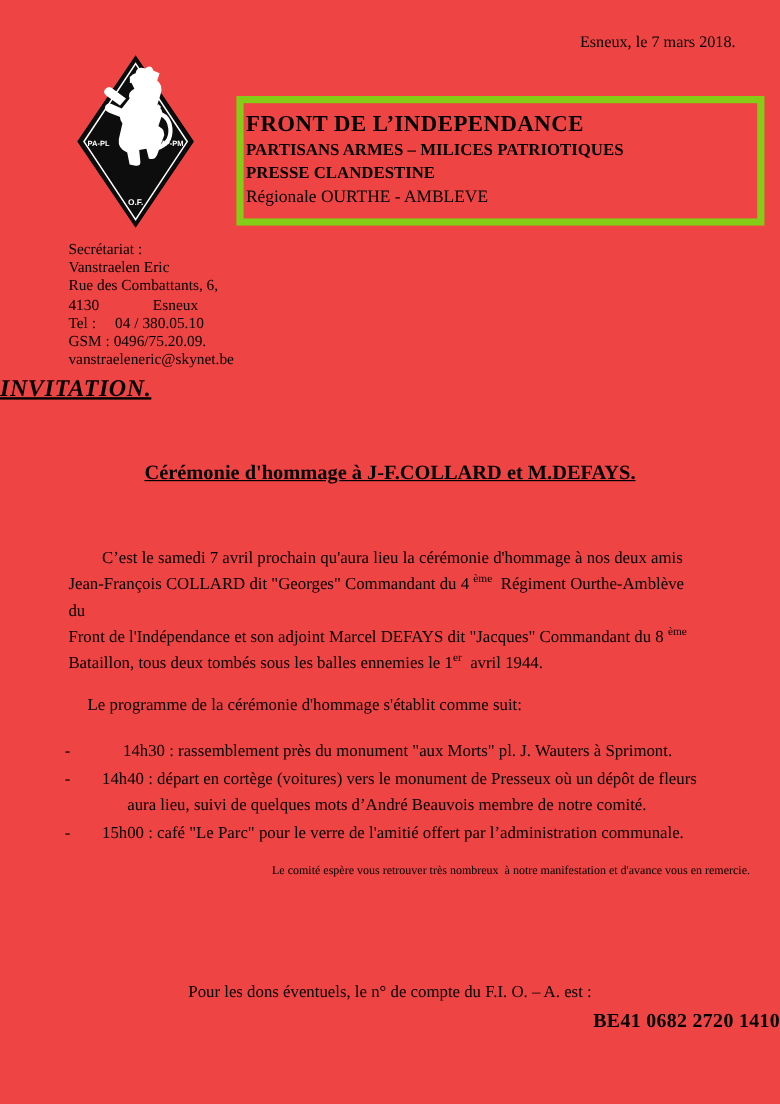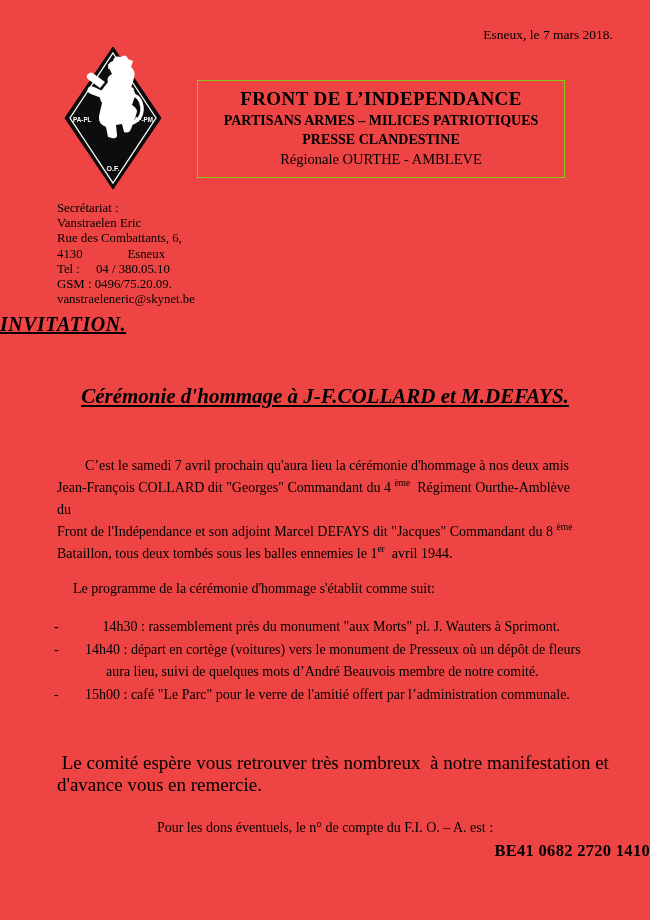--- a/index.html
+++ b/index.html
@@ -3,45 +3,45 @@
 <meta charset="utf-8">
 <style>
   html,body{margin:0;padding:0;background:#e8e8e8;}
   .page{
     position:relative;width:650px;height:920px;margin:0 auto;background:#ef4444;
     font-family:"Liberation Serif", serif;color:#000;overflow:hidden;
   }
   .date{position:absolute;top:27px;right:37px;font-size:13.5px;}
   .logo{position:absolute;left:62px;top:44px;width:102px;height:148px;}
   .hbox{
-    position:absolute;left:197px;top:80px;width:368px;box-sizing:border-box;
-    border:1px solid #84cc16;text-align:center;padding:7px 2px 9px;
+    position:absolute;left:197px;top:80px;width:440px;box-sizing:border-box;
+    border:6px solid #84cc16;padding:7px 2px 9px;
   }
   .hbox .l1{font-size:19px;font-weight:bold;letter-spacing:.4px;}
   .hbox .l2,.hbox .l3{font-size:14px;font-weight:bold;margin-top:3px;}
   .hbox .l4{font-size:14.5px;margin-top:3px;}
   .sec{position:absolute;left:57px;top:201px;font-size:12.8px;line-height:15.2px;}
   .sec div{white-space:pre;}
   .inv{position:absolute;left:0;width:100%;top:313px;text-align:left;
        font-size:20px;font-weight:bold;font-style:italic;}
   .inv span{text-decoration:underline;letter-spacing:.5px;}
   .cer{position:absolute;left:0;width:100%;top:384px;text-align:center;
-       font-size:21px;font-weight:bold;font-style:italic;}
+       font-size:17px;font-weight:bold;}
   .cer span{text-decoration:underline;}
   .par{position:absolute;left:57px;top:441px;width:575px;font-size:14px;
        line-height:22px;white-space:pre-wrap;}
   sup{font-size:9.5px;vertical-align:6px;line-height:0;}
   .ph{position:absolute;left:57px;top:581px;font-size:14px;}
   .ph span{margin-left:16px;}
   .list{position:absolute;left:54px;top:616px;width:580px;font-size:14px;line-height:22.5px;}
   .item{display:flex;}
   .item .marker{flex:0 0 31px;width:31px;}
   .item .txt{flex:1;white-space:pre-wrap;}
-  .close{position:absolute;left:57px;top:733px;width:568px;font-size:19px;
-         line-height:22px;white-space:pre-wrap;}
+  .close{position:absolute;left:57px;top:705px;width:568px;font-size:10px;
+         line-height:22px;white-space:pre-wrap;text-align:right;}
   .don{position:absolute;left:0;width:100%;top:820px;text-align:center;font-size:14px;}
   .acct{position:absolute;left:0;width:100%;top:841px;text-align:right;
         font-size:16.5px;font-weight:bold;letter-spacing:.3px;}
 </style>
 </head>
 <body>
 
 <div class="page">
 
   <div class="date">Esneux, le 7 mars 2018.</div>

